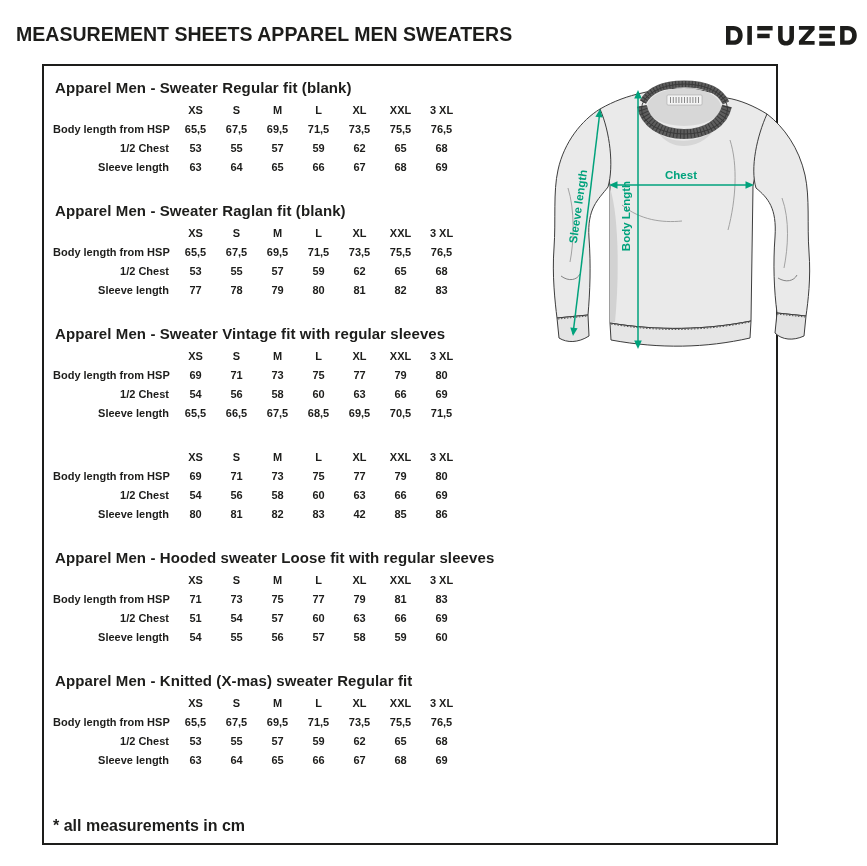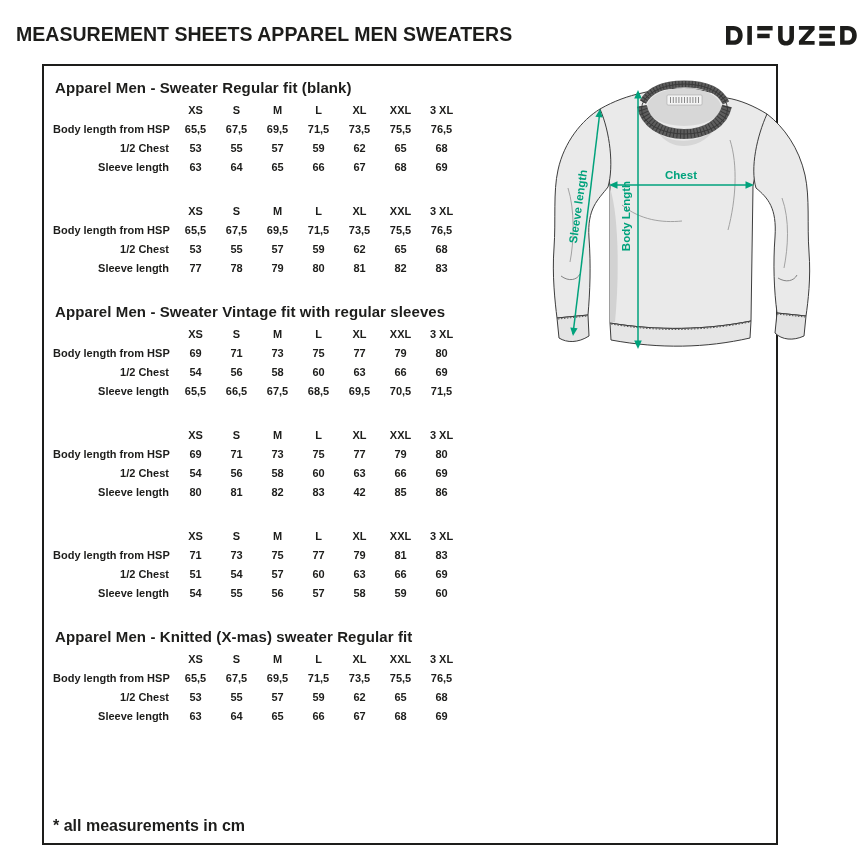--- a/index.html
+++ b/index.html
@@ -99,20 +99,21 @@
               <td class="val">66</td>
               <td class="val">67</td>
               <td class="val">68</td>
               <td class="val">69</td>
             </tr>
           </tbody>
       </table>
     </section>
 
     <section class="mtable">
+      <h2 class="mtitle">Apparel Men - Sweater Raglan fit (blank)</h2>
       <table>
         <thead>
             <tr>
               <th class="lbl"></th>
               <th class="val">XS</th>
               <th class="val">S</th>
               <th class="val">M</th>
               <th class="val">L</th>
               <th class="val">XL</th>
               <th class="val">XXL</th>
@@ -247,20 +248,21 @@
               <td class="val">83</td>
               <td class="val">42</td>
               <td class="val">85</td>
               <td class="val">86</td>
             </tr>
           </tbody>
       </table>
     </section>
 
     <section class="mtable">
+      <h2 class="mtitle">Apparel Men - Hooded sweater Loose fit with regular sleeves</h2>
       <table>
         <thead>
             <tr>
               <th class="lbl"></th>
               <th class="val">XS</th>
               <th class="val">S</th>
               <th class="val">M</th>
               <th class="val">L</th>
               <th class="val">XL</th>
               <th class="val">XXL</th>

